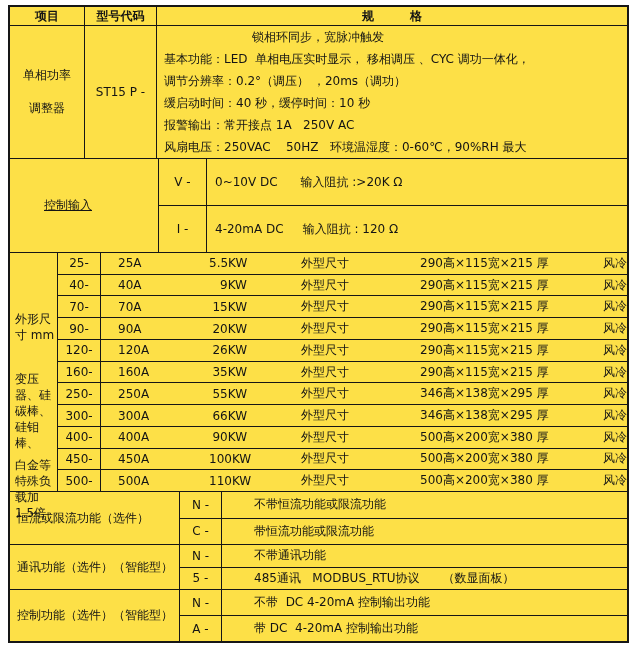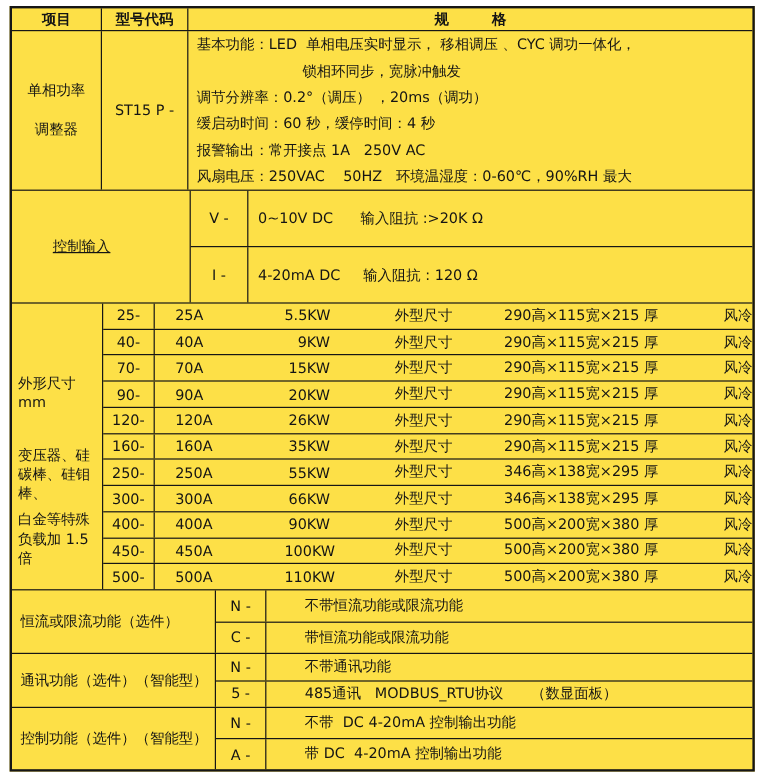--- a/index.html
+++ b/index.html
@@ -43,21 +43,21 @@
   .s3{height:239px;}
   .s3-label{width:209px;display:flex;flex-direction:column;padding-left:5px;padding-top:58px;box-sizing:border-box;align-items:flex-start;}
   .s3-title{line-height:16px;}
   .s3-note1{margin-top:28px;line-height:16px;}
   .s3-note2{margin-top:6px;line-height:16px;}
   .s3 .code{width:43px;}
   .s3 .spec{flex:1;padding-left:17px;white-space:pre;gap:41px;}
   .amp{display:inline-block;width:50px;}
   .kw{display:inline-block;width:38px;text-align:right;}
   .diml{display:inline-block;margin-left:13px;width:50px;}
-  .size{display:inline-block;width:132px;}
+  .size{display:inline-block;margin-left:28px;width:132px;}
   .cool{display:inline-block;margin-left:10px;text-align:right;}
   
   .s4{height:53px;}
   .s5{height:45px;justify-content:space-between;}
   .s6{flex:1;}
   .opt-label{width:170px;padding-left:7px;}
   .opt .code{width:42px;}
   .opt .spec{flex:1;padding-left:32px;}
 </style>
 </head>
@@ -71,24 +71,24 @@
     <div class="cell c3 ctr pre">规　　　格</div>
   </div>
 
   <div class="sec s1">
     <div class="cell c1 br ctr stack">
       <div class="itemline">单相功率</div>
       <div class="itemline">调整器</div>
     </div>
     <div class="cell c2 br ctr pre">ST15 P -</div>
     <div class="specs">
+      <div class="spec-line indent">锁相环同步，宽脉冲触发</div>
       <div class="spec-line">基本功能：LED  单相电压实时显示， 移相调压 、CYC 调功一体化，</div>
-      <div class="spec-line indent">锁相环同步，宽脉冲触发</div>
       <div class="spec-line">调节分辨率：0.2°（调压） ，20ms（调功）</div>
-      <div class="spec-line">缓启动时间：60 秒，缓停时间：4 秒</div>
+      <div class="spec-line">缓启动时间：40 秒，缓停时间：10 秒</div>
       <div class="spec-line">报警输出：常开接点 1A   250V AC</div>
       <div class="spec-line">风扇电压：250VAC    50HZ   环境温湿度：0-60℃，90%RH 最大</div>
     </div>
   </div>
 
   <div class="sec s2">
     <div class="cell s2-label br">控制输入</div>
     <div class="subcol">
       <div class="subrow">
         <div class="cell code br ctr">V -</div>

